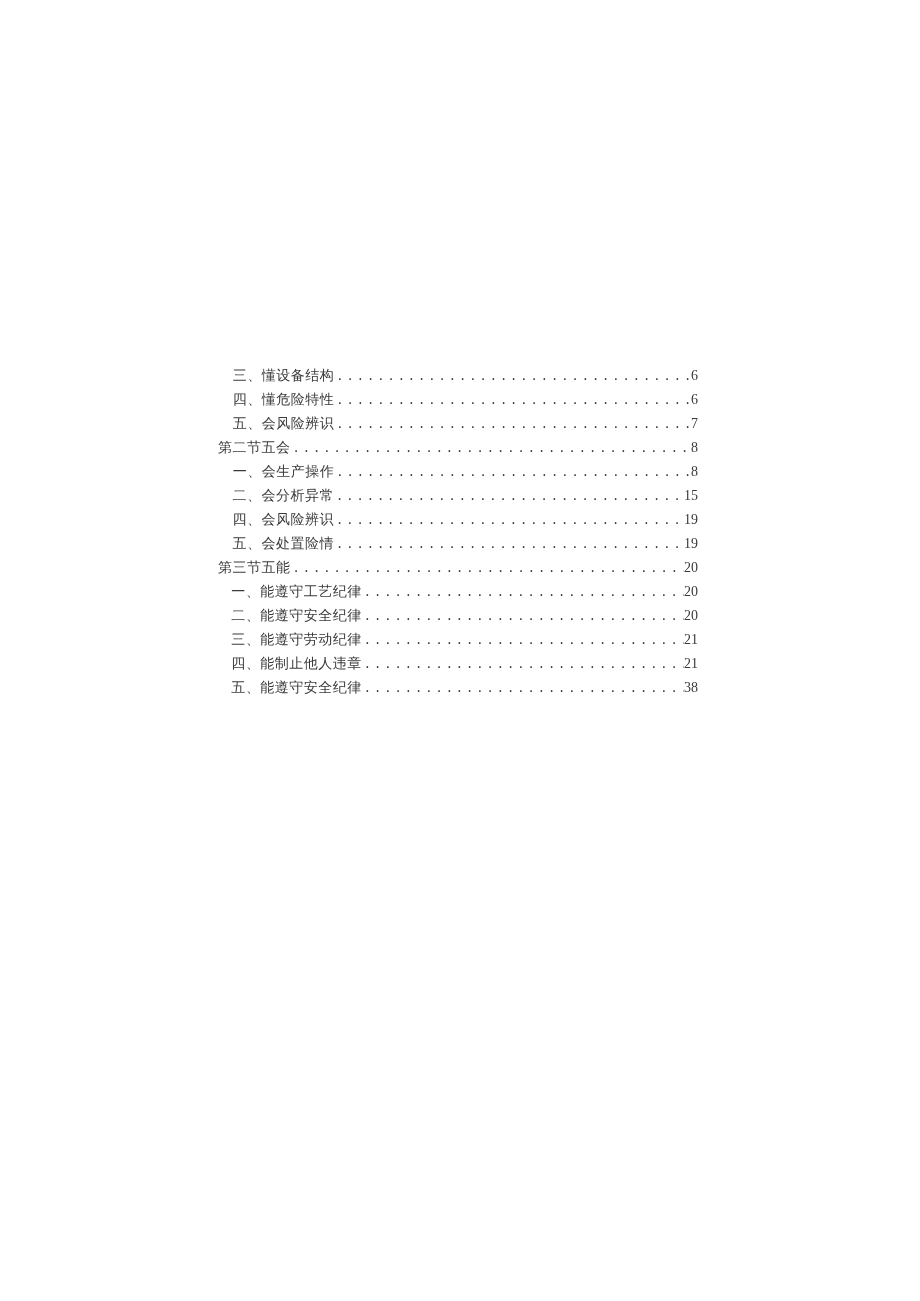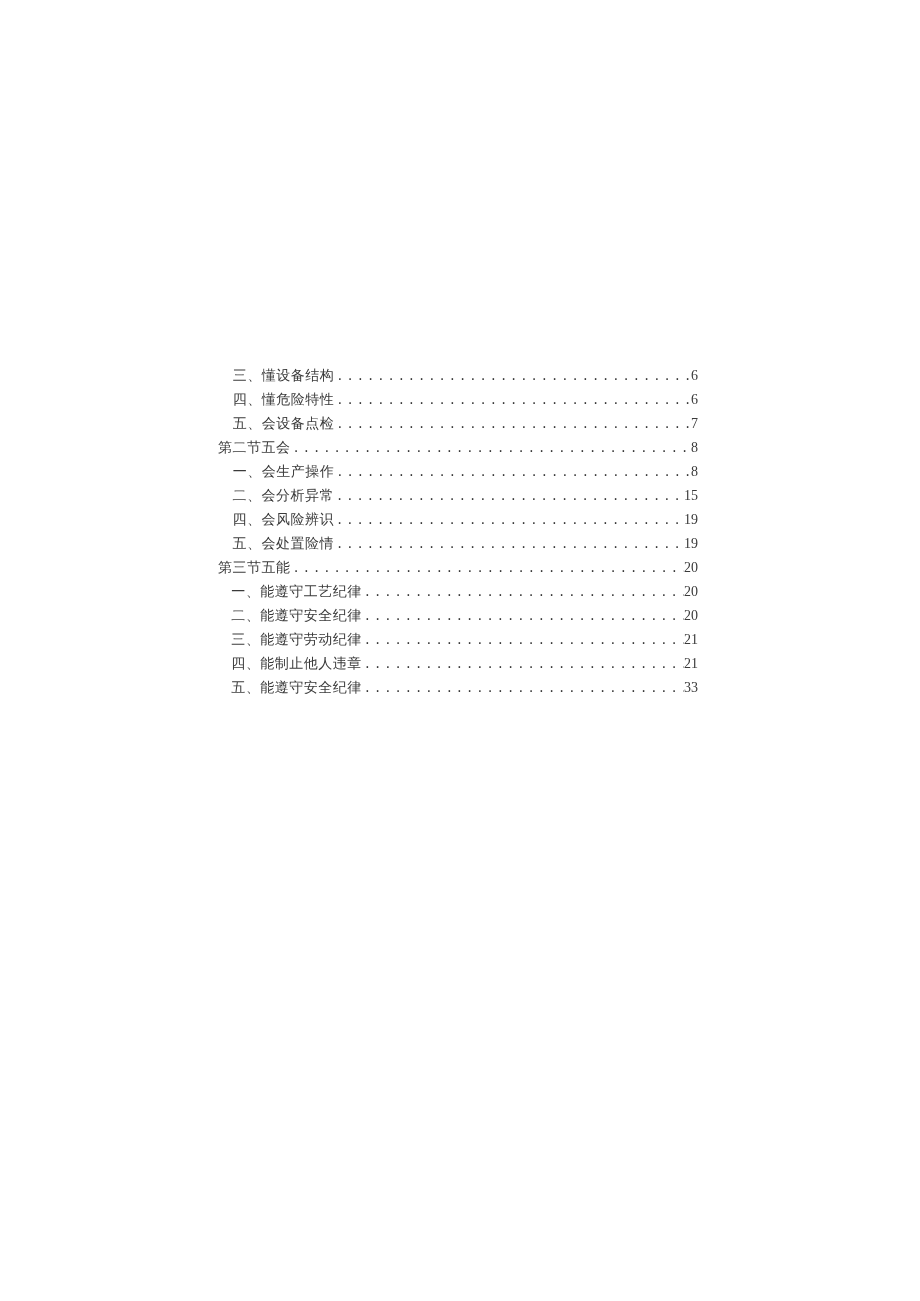--- a/index.html
+++ b/index.html
@@ -56,21 +56,21 @@
 
   <div class="toc-line">
     <span class="indent-1"></span>
     <span class="toc-title">四、懂危险特性</span>
     <span class="toc-dots"></span>
     <span class="toc-page">6</span>
   </div>
 
   <div class="toc-line">
     <span class="indent-1"></span>
-    <span class="toc-title">五、会设备点检</span>
+    <span class="toc-title">五、会风险辨识</span>
     <span class="toc-dots"></span>
     <span class="toc-page">7</span>
   </div>
 
   <div class="toc-line">
     <span class="indent-0"></span>
     <span class="toc-title">第二节五会</span>
     <span class="toc-dots"></span>
     <span class="toc-page">8</span>
   </div>
@@ -136,16 +136,16 @@
     <span class="indent-1"></span>
     <span class="toc-title">四、能制止他人违章</span>
     <span class="toc-dots"></span>
     <span class="toc-page">21</span>
   </div>
 
   <div class="toc-line">
     <span class="indent-1"></span>
     <span class="toc-title">五、能遵守安全纪律</span>
     <span class="toc-dots"></span>
-    <span class="toc-page">33</span>
+    <span class="toc-page">38</span>
   </div>
 
 </div>
 
 </body></html>

